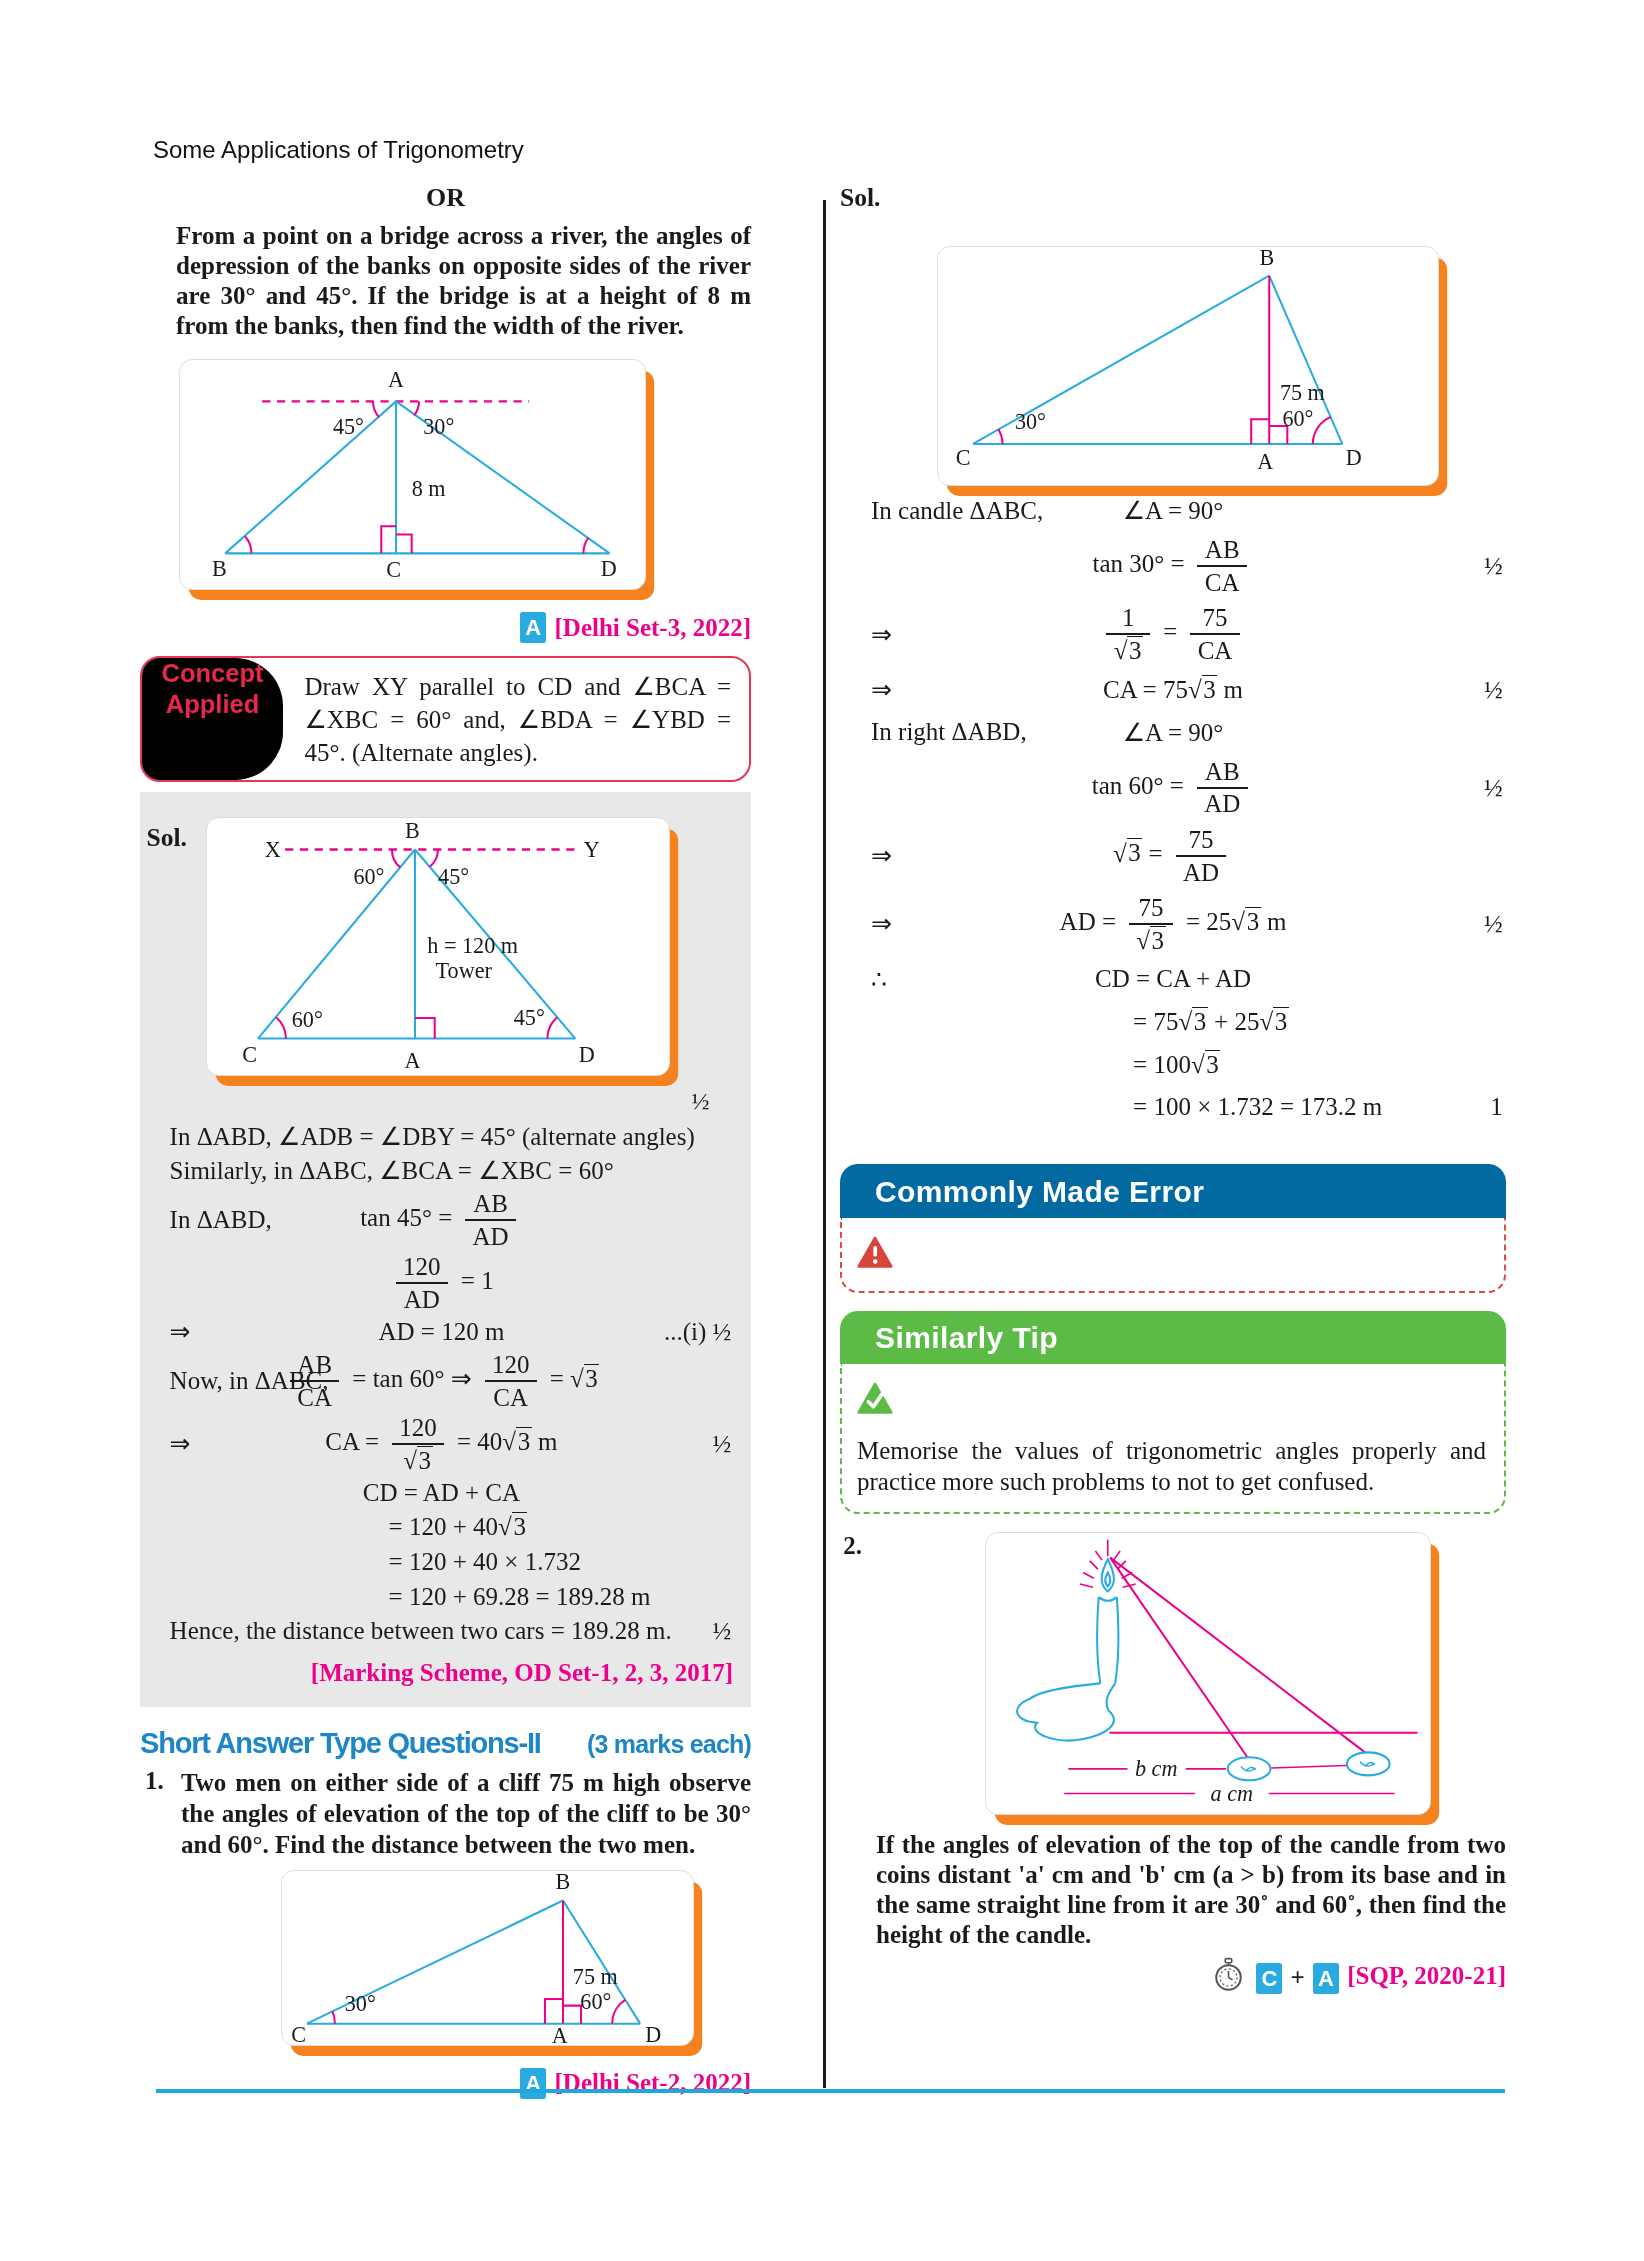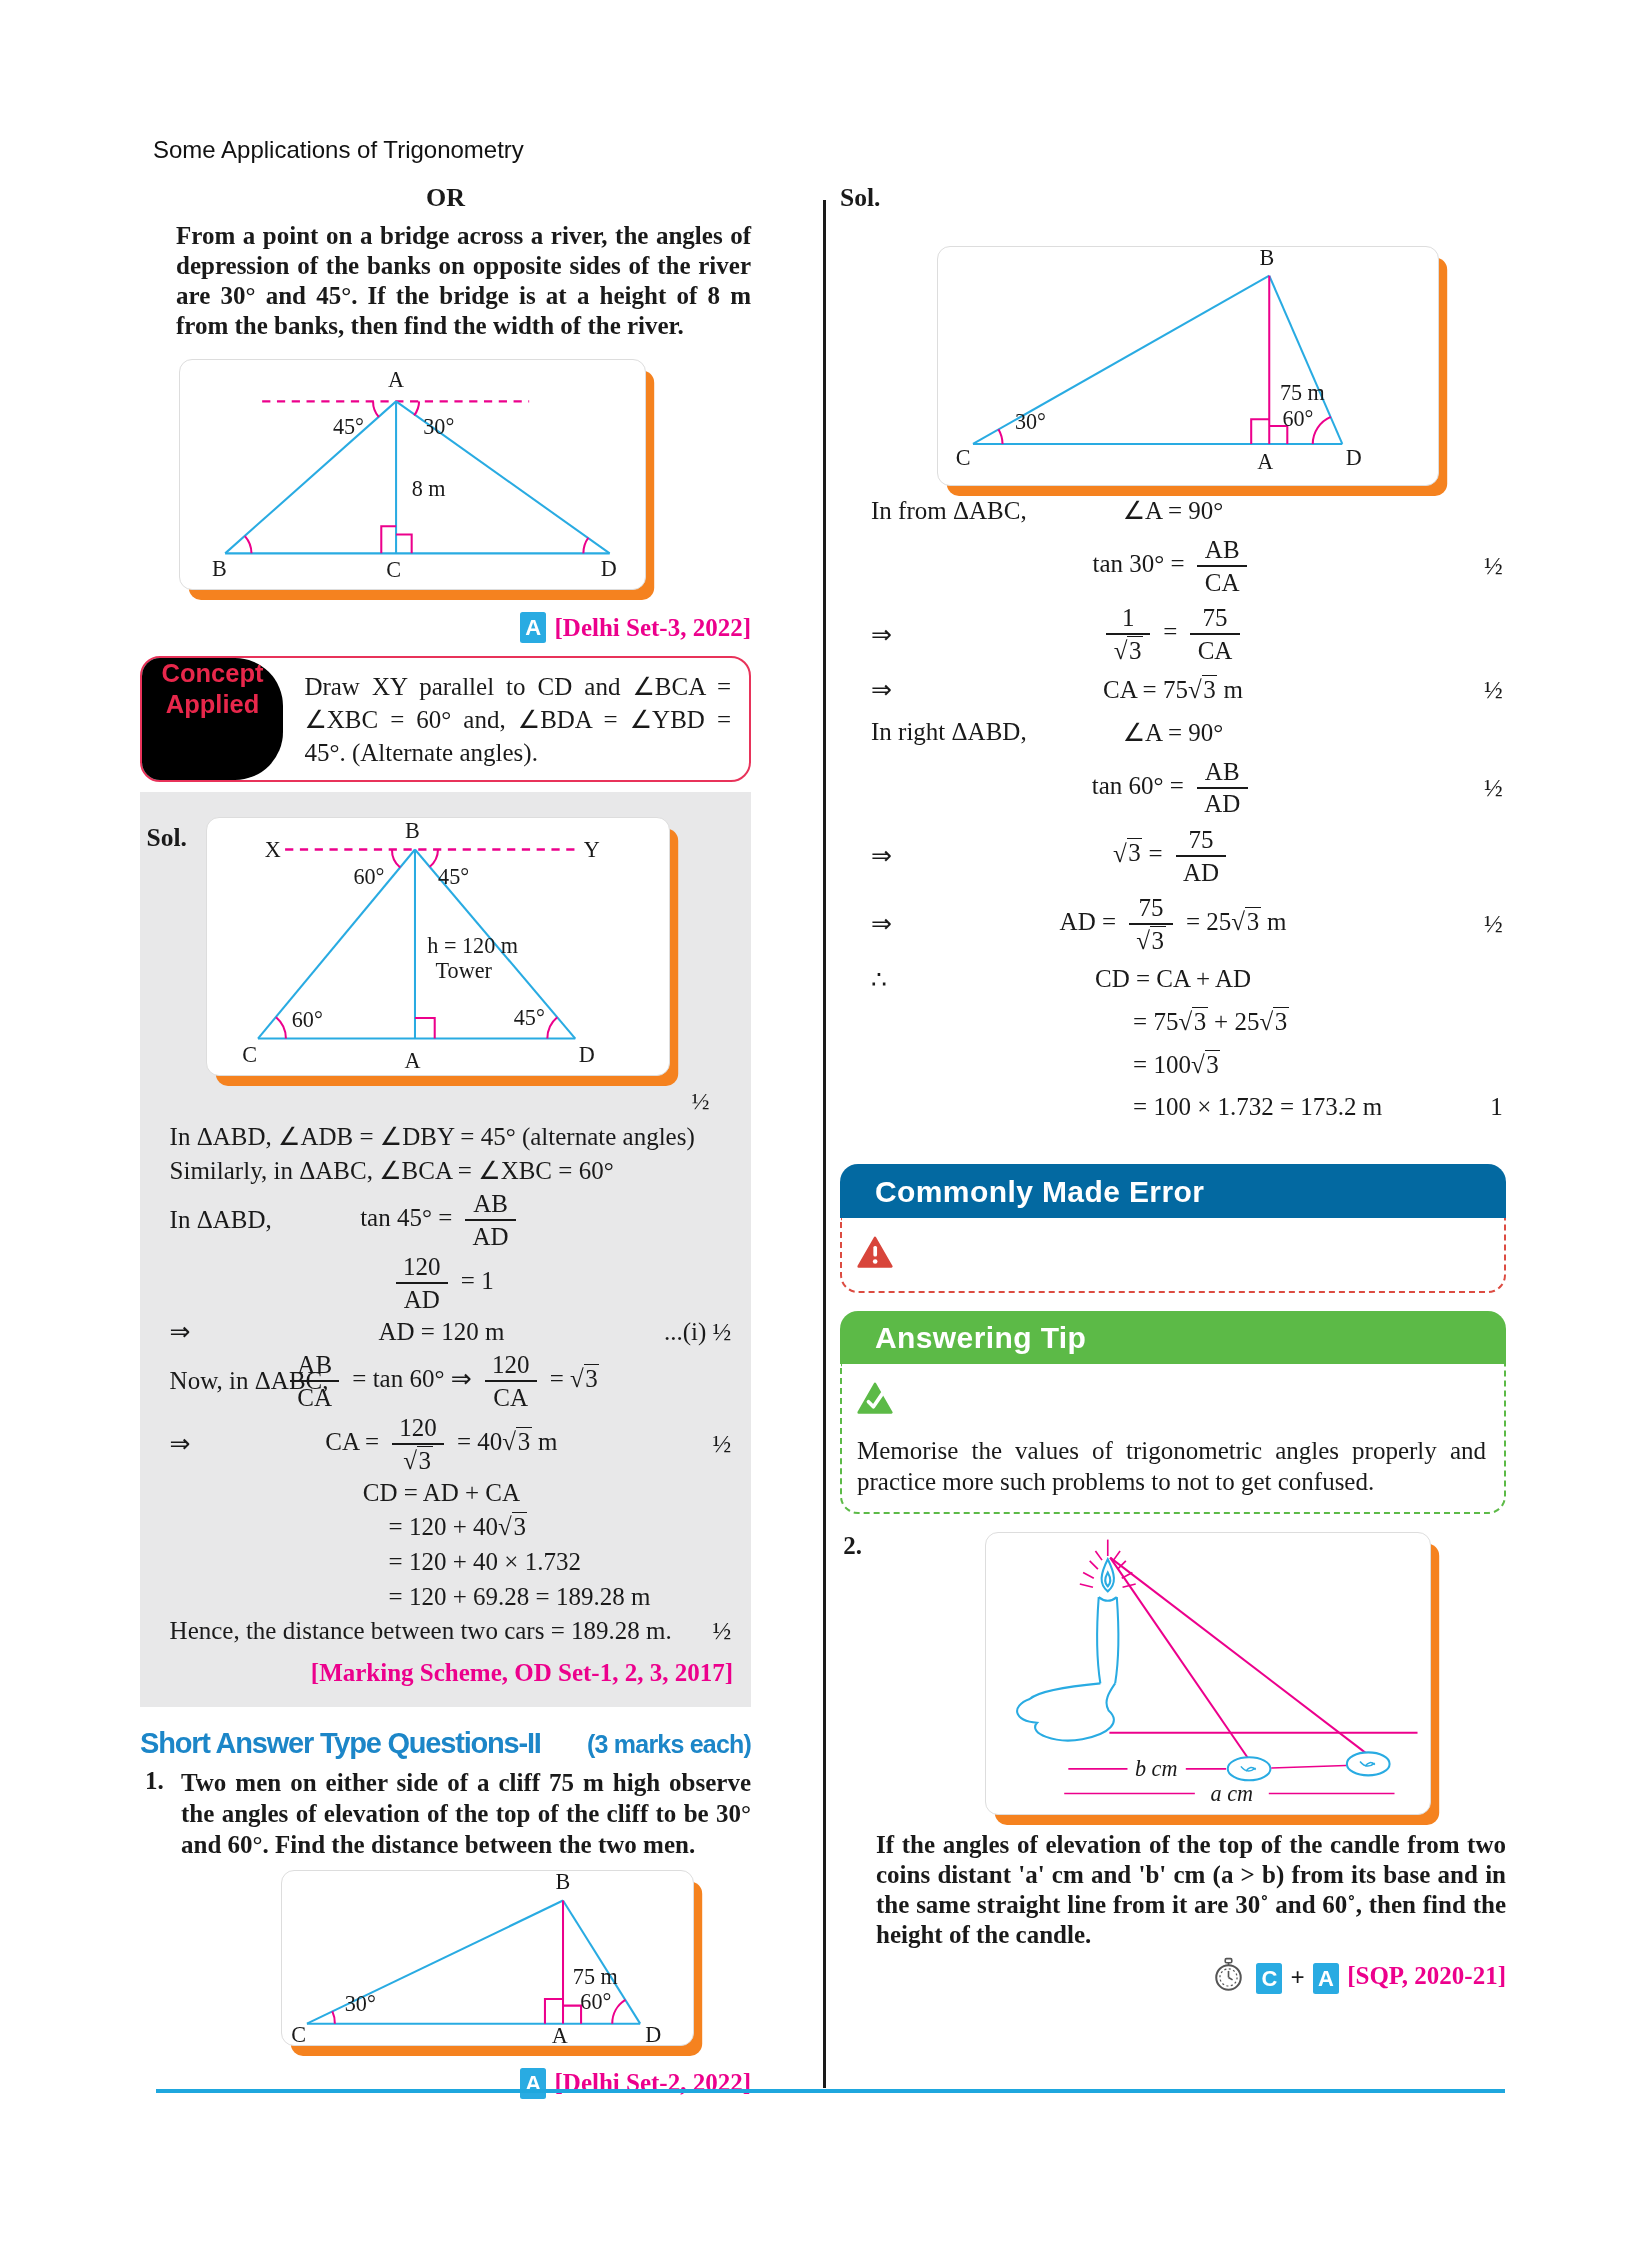--- a/index.html
+++ b/index.html
@@ -282,21 +282,21 @@
         <text x="112" y="222" text-anchor="middle">30°</text>
         <text x="438" y="218" text-anchor="middle">60°</text>
         <text x="30" y="266" text-anchor="middle">C</text>
         <text x="398" y="270" text-anchor="middle">A</text>
         <text x="506" y="266" text-anchor="middle">D</text>
       </svg>
     </div>
 
     <div class="math-block" id="right-math">
         <div class="mrow ">
-          <span class="ml">In from ΔABC,</span>
+          <span class="ml">In candle ΔABC,</span>
           <span class="mc">∠A = 90°</span>
         </div>
         <div class="mrow ">
           <span class="mc">tan 30° = <span class="frac">
               <span class="fn">AB</span>
               <span class="fd">CA</span>
             </span></span>
           <span class="mr">½</span>
         </div>
         <div class="mrow ">
@@ -363,21 +363,21 @@
           <svg width="36" height="33" viewBox="0 0 44 40">
               <path d="M22,2 L42,37 L2,37 Z" fill="#D8453B" stroke="#D8453B" stroke-width="3" stroke-linejoin="round"></path>
               <rect x="20" y="12" width="4.5" height="13" rx="2" fill="#fff"></rect>
               <circle cx="22.2" cy="31" r="2.8" fill="#fff"></circle>
             </svg>
         </span>
       </div>
     </div>
 
     <div class="boxwrap tip">
-      <div class="boxhead">Answering Tip</div>
+      <div class="boxhead">Similarly Tip</div>
       <div class="boxbody">
         <span class="boxico">
           <svg width="36" height="33" viewBox="0 0 44 40">
               <path d="M22,2 L42,37 L2,37 Z" fill="#5CBA47" stroke="#5CBA47" stroke-width="3" stroke-linejoin="round"></path>
               <polyline points="14,24 20,30 31,14" fill="none" stroke="#fff" stroke-width="4.5" stroke-linecap="round" stroke-linejoin="round"></polyline>
             </svg>
         </span>
         <span>Memorise the values of trigonometric angles properly and practice more such problems to not to get confused.</span>
       </div>
     </div>

